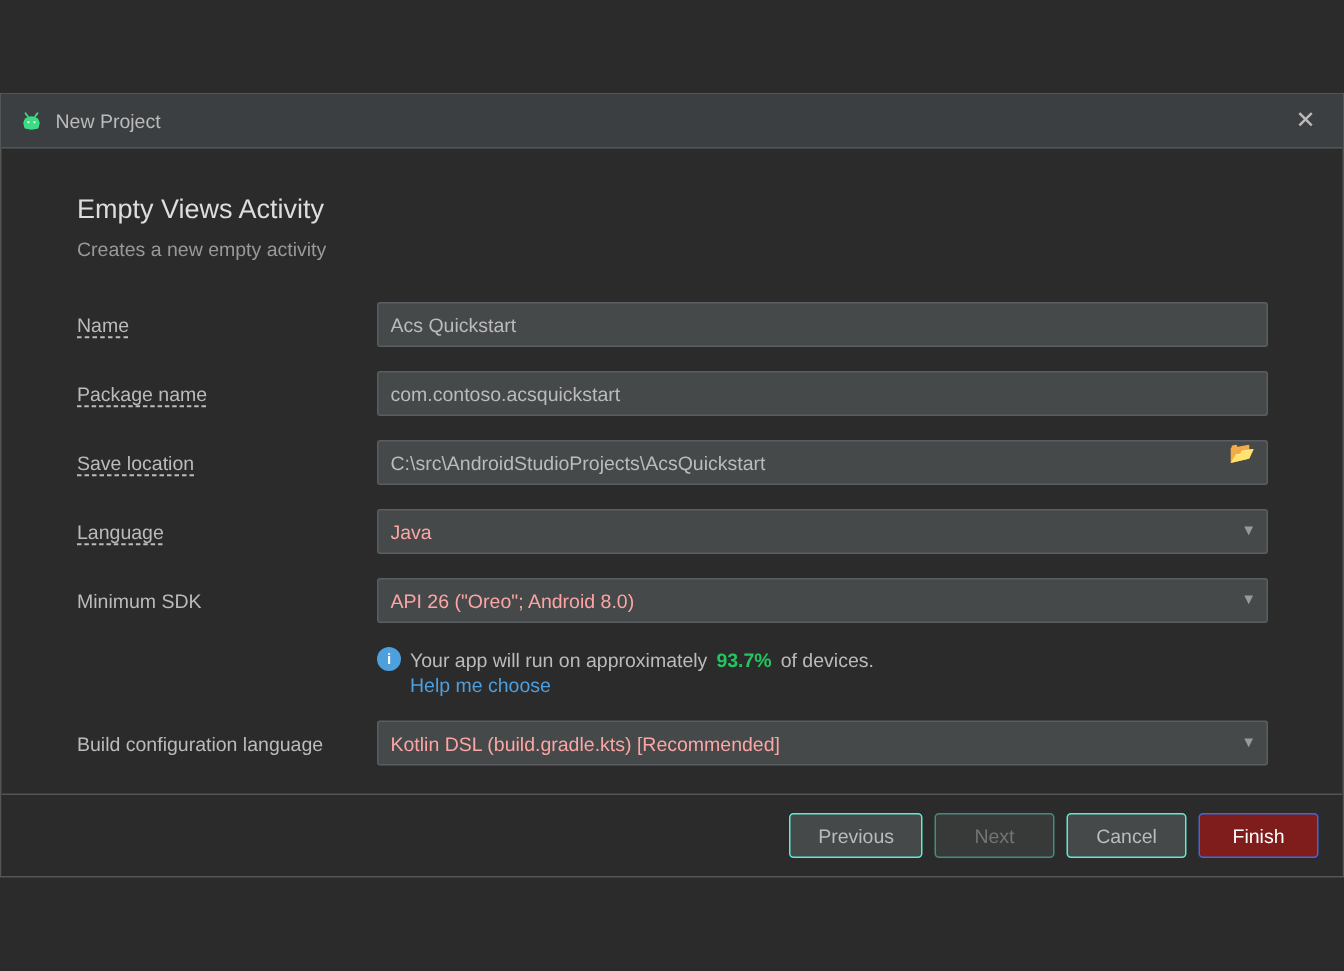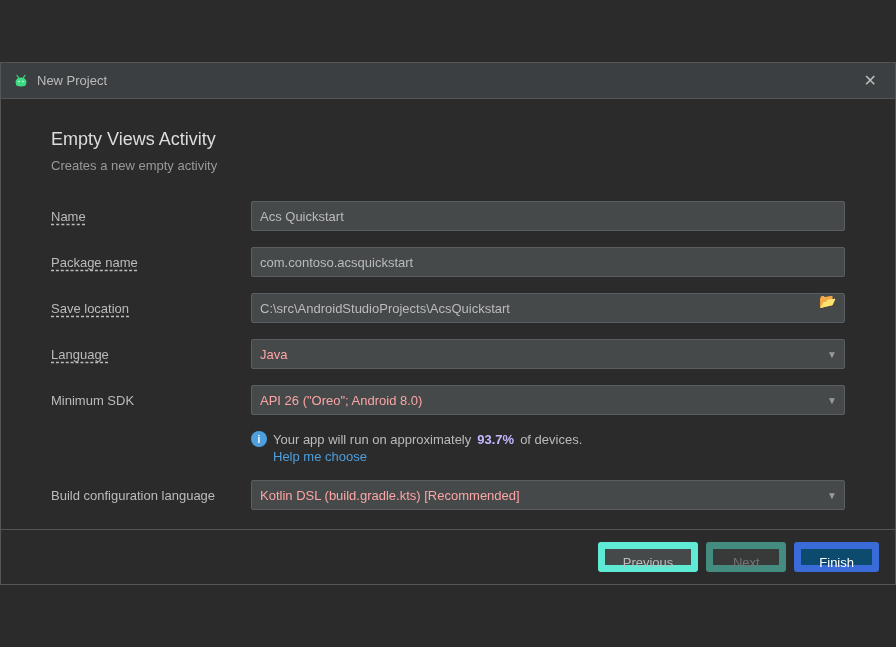--- a/index.html
+++ b/index.html
@@ -198,21 +198,21 @@
       background: #4e9fde;
       color: white;
       border-radius: 50%;
       font-size: 10px;
       font-weight: bold;
       flex-shrink: 0;
     }
 
     .highlight {
       font-weight: bold;
-      color: #c4b5fd;
+      color: #22c55e;
     }
 
     .help-link {
       color: #4e9fde;
       cursor: pointer;
       font-size: 13px;
       text-decoration: none;
       margin-left: 22px;
     }
 
@@ -253,33 +253,33 @@
       gap: 8px;
       background: #2b2b2b;
       flex-shrink: 0;
     }
 
     .btn {
       padding: 6px 18px;
       font-size: 13px;
       border-radius: 3px;
       cursor: pointer;
-      border: 7px solid #5eead4;
+      border: 1px solid #5eead4;
       outline: none;
       height: 30px;
       min-width: 80px;
     }
 
     .btn-default {
       background: #45494a;
       color: #bbb;
     }
 
     .btn-primary {
-      background: #0c4a6e;
+      background: #7f1d1d;
       color: #fff;
       border-color: #3a6bd9;
       font-weight: 500;
     }
 
     .btn:disabled {
       opacity: 0.5;
       cursor: not-allowed;
     }
   </style>
@@ -369,15 +369,16 @@
           <option>Groovy DSL (build.gradle)</option>
         </select>
         <span class="select-arrow">▼</span>
       </div>
     </div>
   </div>
 
   <div class="footer">
     <button class="btn btn-default">Previous</button>
     <button class="btn btn-default" disabled="">Next</button>
+    <button class="btn btn-default">Cancel</button>
     <button class="btn btn-primary">Finish</button>
   </div>
 </div>
 
 </body></html>

